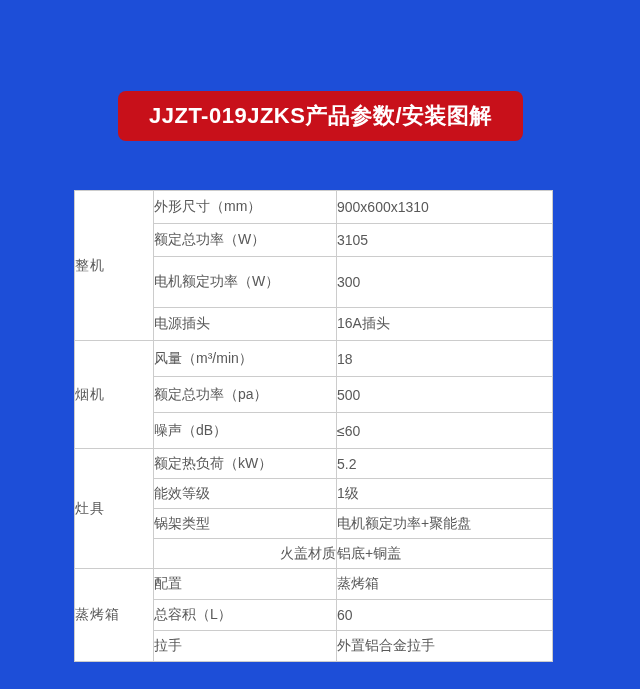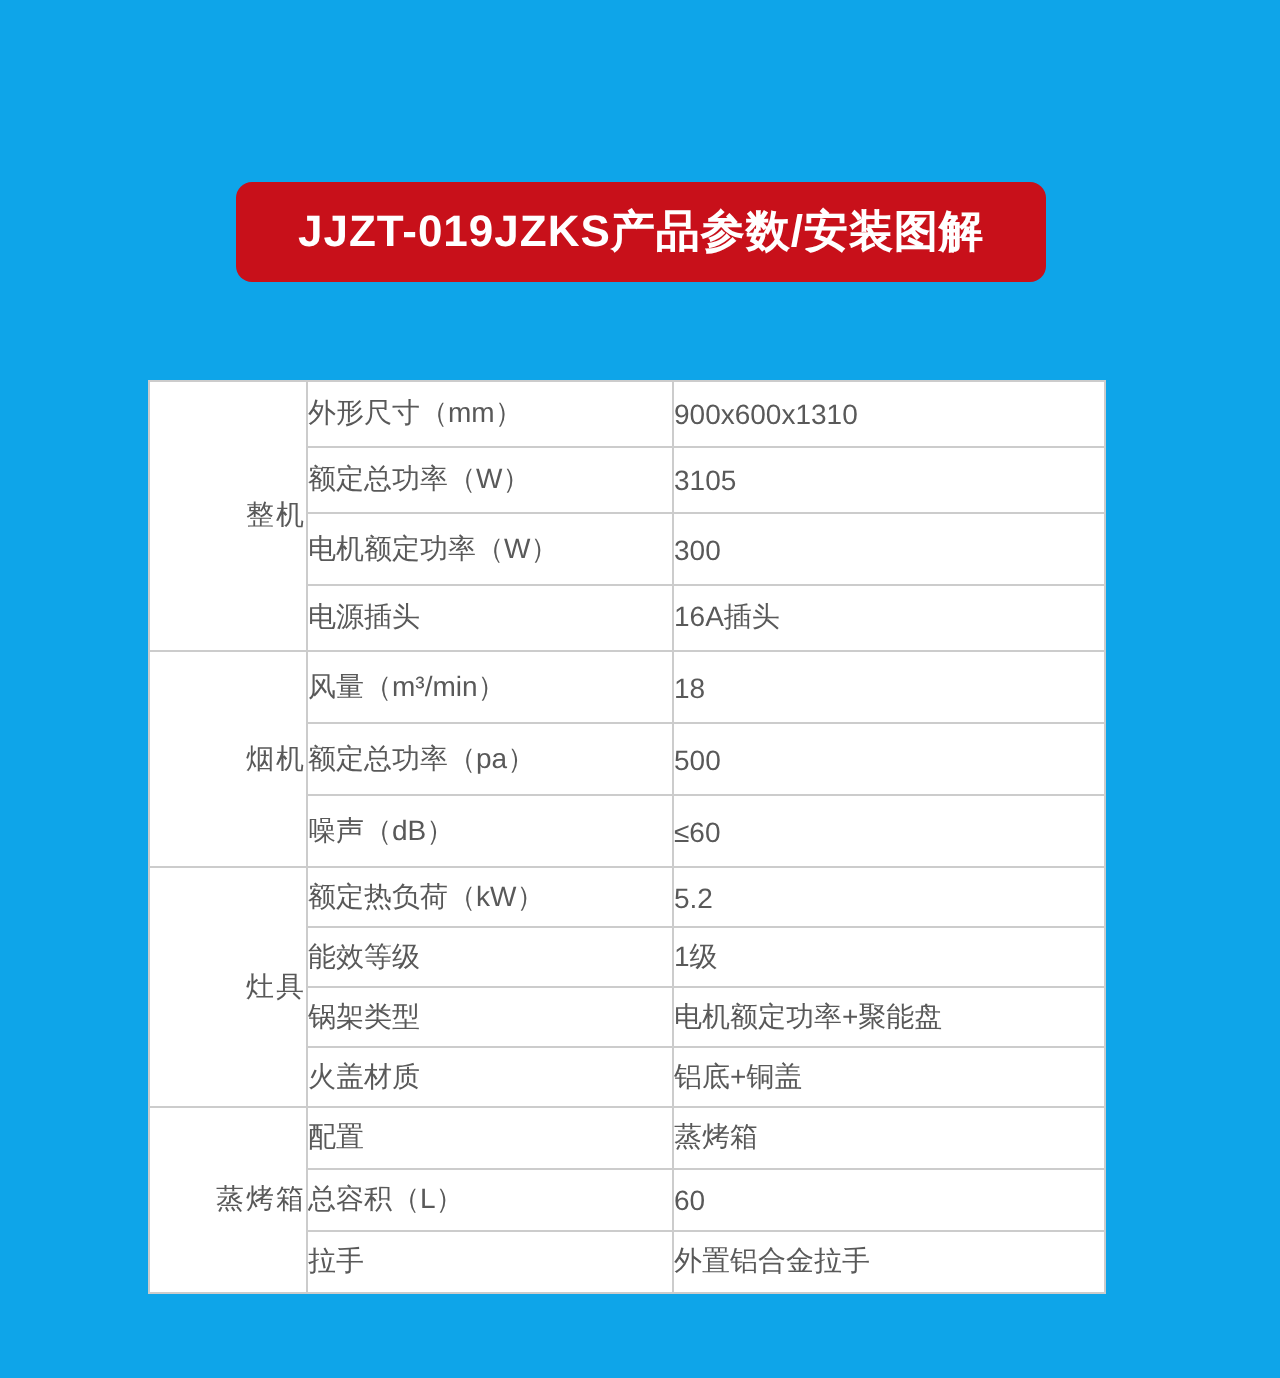--- a/index.html
+++ b/index.html
@@ -5,21 +5,21 @@
   html, body {
     margin: 0;
     padding: 0;
     background: #ffffff;
     font-family: "Liberation Sans", "DejaVu Sans", sans-serif;
   }
   .page {
     position: relative;
     width: 640px;
     height: 689px;
-    background: #0ea5e9;
+    background: #1d4ed8;
     overflow: hidden;
   }
   .banner {
     position: absolute;
     left: 118px;
     top: 91px;
     width: 405px;
     height: 50px;
     background: #c8101a;
     border-radius: 8px;
@@ -44,21 +44,21 @@
     border: 1px solid #cccccc;
     color: #595959;
     font-size: 14px;
     padding: 0;
     background: #ffffff;
     overflow: hidden;
     white-space: nowrap;
   }
   td.section-cell {
     font-size: 22px;
-    text-align: right;
+    text-align: left;
     vertical-align: middle;
     color: #555555;
     letter-spacing: 1px;
   }
   td.label-cell {
     padding-left: 20px;
   }
   td.value-cell {
     padding-left: 49px;
   }
@@ -79,21 +79,21 @@
     <tbody>
         <tr style="height: 33px;">
           <td class="section-cell" rowspan="4" style="border-color: rgb(204, 204, 204);">整机</td>
           <td class="label-cell" style="border-color: rgb(204, 204, 204); color: rgb(89, 89, 89);">外形尺寸（mm）</td>
           <td class="value-cell" style="border-color: rgb(204, 204, 204); color: rgb(89, 89, 89);">900x600x1310</td>
         </tr>
         <tr style="height: 33px;">
           <td class="label-cell" style="border-color: rgb(204, 204, 204); color: rgb(89, 89, 89);">额定总功率（W）</td>
           <td class="value-cell" style="border-color: rgb(204, 204, 204); color: rgb(89, 89, 89);">3105</td>
         </tr>
-        <tr style="height: 36px;">
+        <tr style="height: 51px;">
           <td class="label-cell" style="border-color: rgb(204, 204, 204); color: rgb(89, 89, 89);">电机额定功率（W）</td>
           <td class="value-cell" style="border-color: rgb(204, 204, 204); color: rgb(89, 89, 89);">300</td>
         </tr>
         <tr style="height: 33px;">
           <td class="label-cell" style="border-color: rgb(204, 204, 204); color: rgb(89, 89, 89);">电源插头</td>
           <td class="value-cell" style="border-color: rgb(204, 204, 204); color: rgb(89, 89, 89);">16A插头</td>
         </tr>
         <tr style="height: 36px;">
           <td class="section-cell" rowspan="3" style="border-color: rgb(204, 204, 204);">烟机</td>
           <td class="label-cell" style="border-color: rgb(204, 204, 204); color: rgb(89, 89, 89);">风量（m³/min）</td>
@@ -114,21 +114,21 @@
         </tr>
         <tr style="height: 30px;">
           <td class="label-cell" style="border-color: rgb(204, 204, 204); color: rgb(89, 89, 89); margin-top: 36px;">能效等级</td>
           <td class="value-cell" style="border-color: rgb(204, 204, 204); color: rgb(89, 89, 89);">1级</td>
         </tr>
         <tr style="height: 30px;">
           <td class="label-cell" style="border-color: rgb(204, 204, 204); color: rgb(89, 89, 89);">锅架类型</td>
           <td class="value-cell" style="border-color: rgb(204, 204, 204); color: rgb(89, 89, 89);">电机额定功率+聚能盘</td>
         </tr>
         <tr style="height: 30px;">
-          <td class="label-cell" style="border-color: rgb(204, 204, 204); color: rgb(89, 89, 89);">火盖材质</td>
+          <td class="label-cell" style="border-color: rgb(204, 204, 204); color: rgb(89, 89, 89); text-align: right;">火盖材质</td>
           <td class="value-cell" style="border-color: rgb(204, 204, 204); color: rgb(89, 89, 89);">铝底+铜盖</td>
         </tr>
         <tr style="height: 31px;">
           <td class="section-cell" rowspan="3" style="border-color: rgb(204, 204, 204);">蒸烤箱</td>
           <td class="label-cell" style="border-color: rgb(204, 204, 204); color: rgb(89, 89, 89);">配置</td>
           <td class="value-cell" style="border-color: rgb(204, 204, 204); color: rgb(89, 89, 89);">蒸烤箱</td>
         </tr>
         <tr style="height: 31px;">
           <td class="label-cell" style="border-color: rgb(204, 204, 204); color: rgb(89, 89, 89);">总容积（L）</td>
           <td class="value-cell" style="border-color: rgb(204, 204, 204); color: rgb(89, 89, 89);">60</td>

